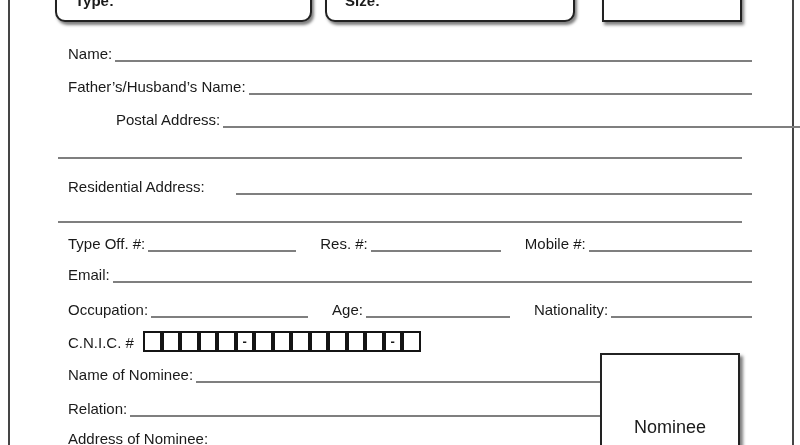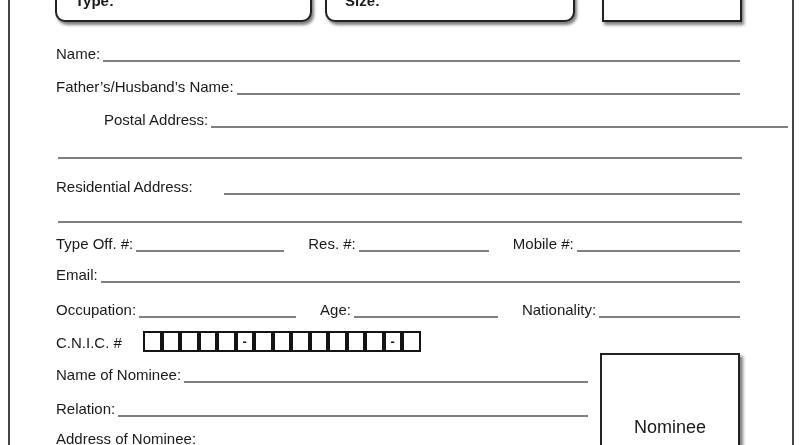--- a/index.html
+++ b/index.html
@@ -23,21 +23,21 @@
   .topbox{
     position:absolute;top:-34px;height:56px;background:#fff;
     border:2px solid var(--box-border);
     box-shadow:2px 3px 3px rgba(0,0,0,.5);
   }
   .topbox.rounded{border-radius:10px;}
   .topbox-label{position:absolute;left:18px;top:24px;font-size:15px;font-weight:700;}
 
   
   .row{
-    position:absolute;left:56px;display:flex;align-items:flex-end;
+    position:absolute;left:68px;display:flex;align-items:flex-end;
     height:17px;font-size:15px;line-height:16px;white-space:nowrap;
   }
   .lbl{flex:0 0 auto;}
   .lbl.mid{margin-left:24px;}
   .wline{flex:1 1 auto;height:100%;border-bottom:2px solid var(--line);margin-left:3px;}
   .wline.fixed{flex:0 0 auto;}
   .hr{position:absolute;left:58px;width:684px;height:2px;background:var(--line);}
 
   
   .cnic-grid{position:absolute;left:143px;top:331px;display:flex;}

